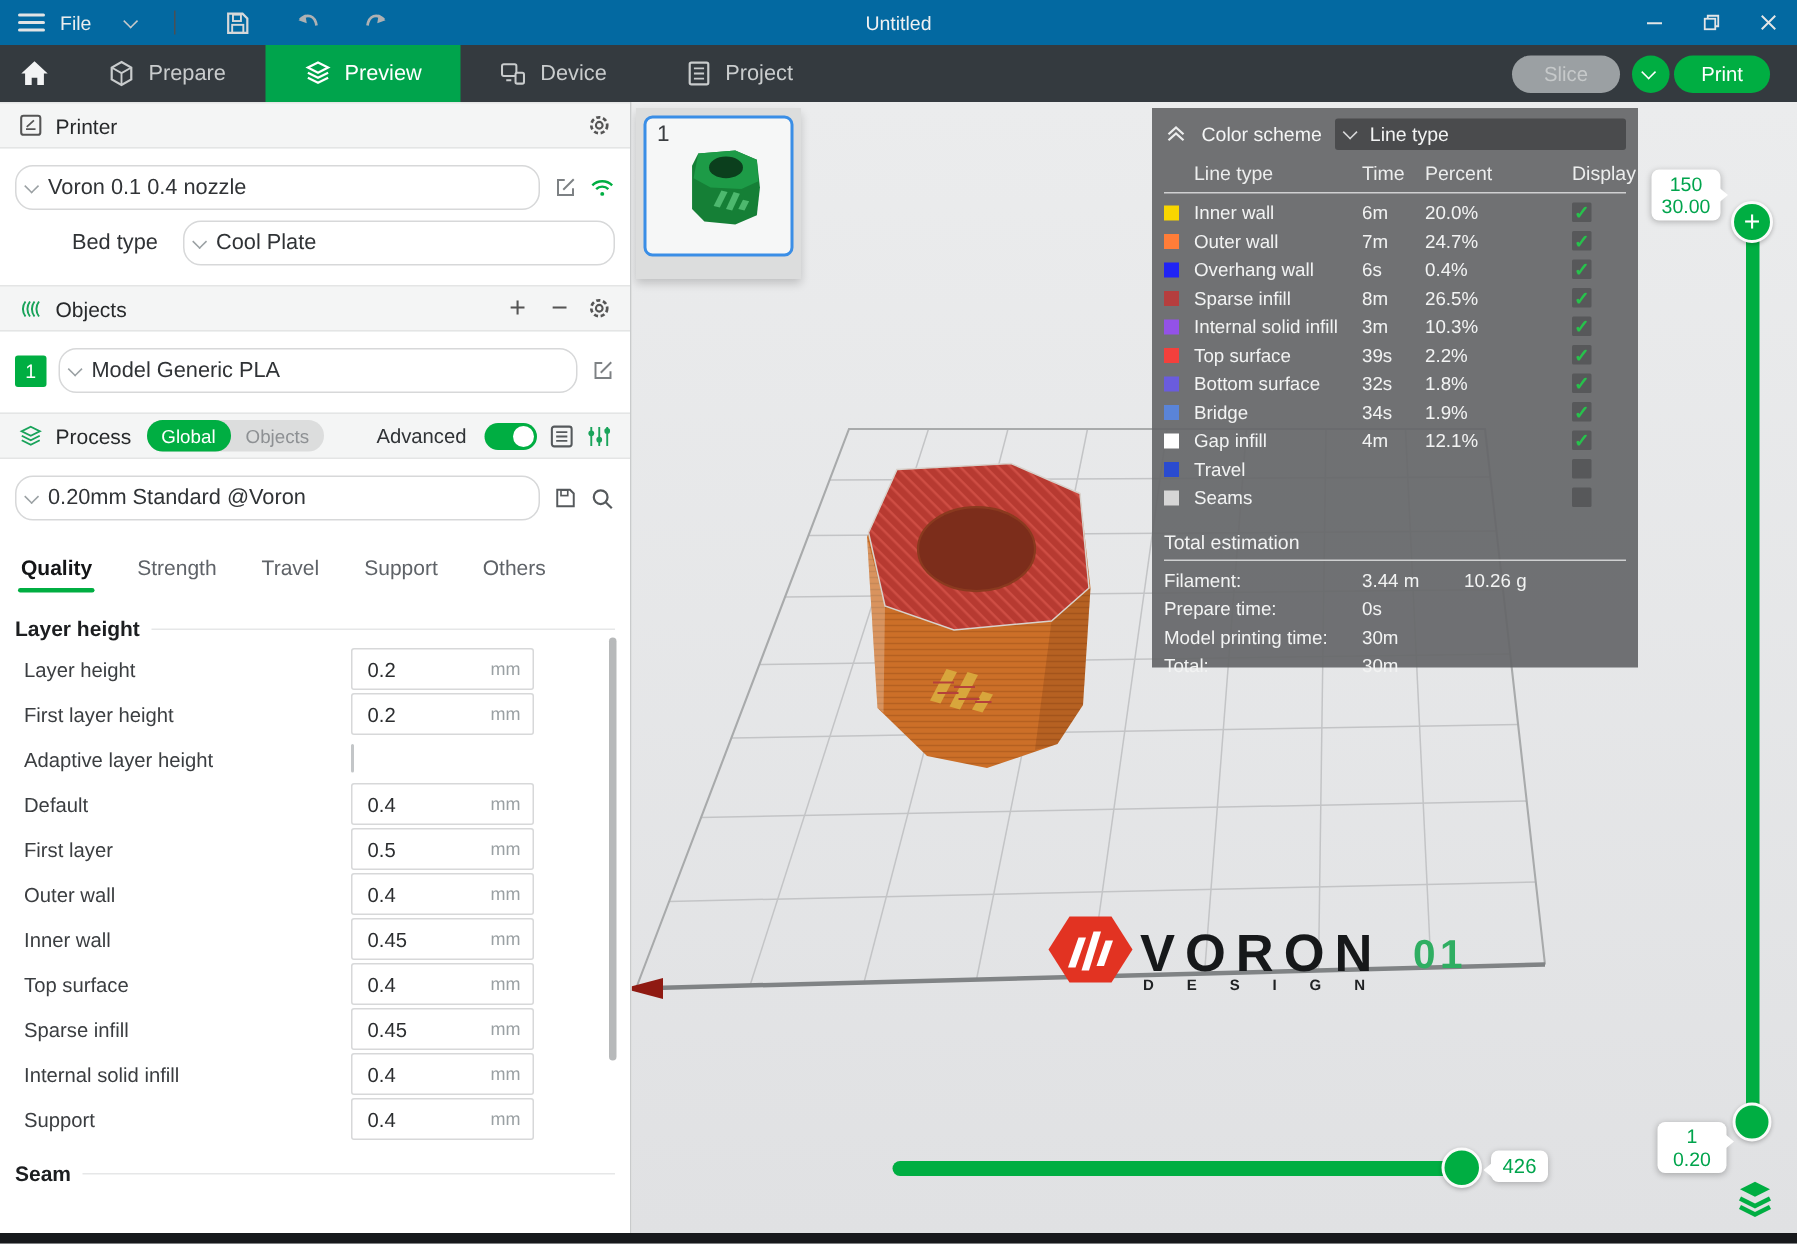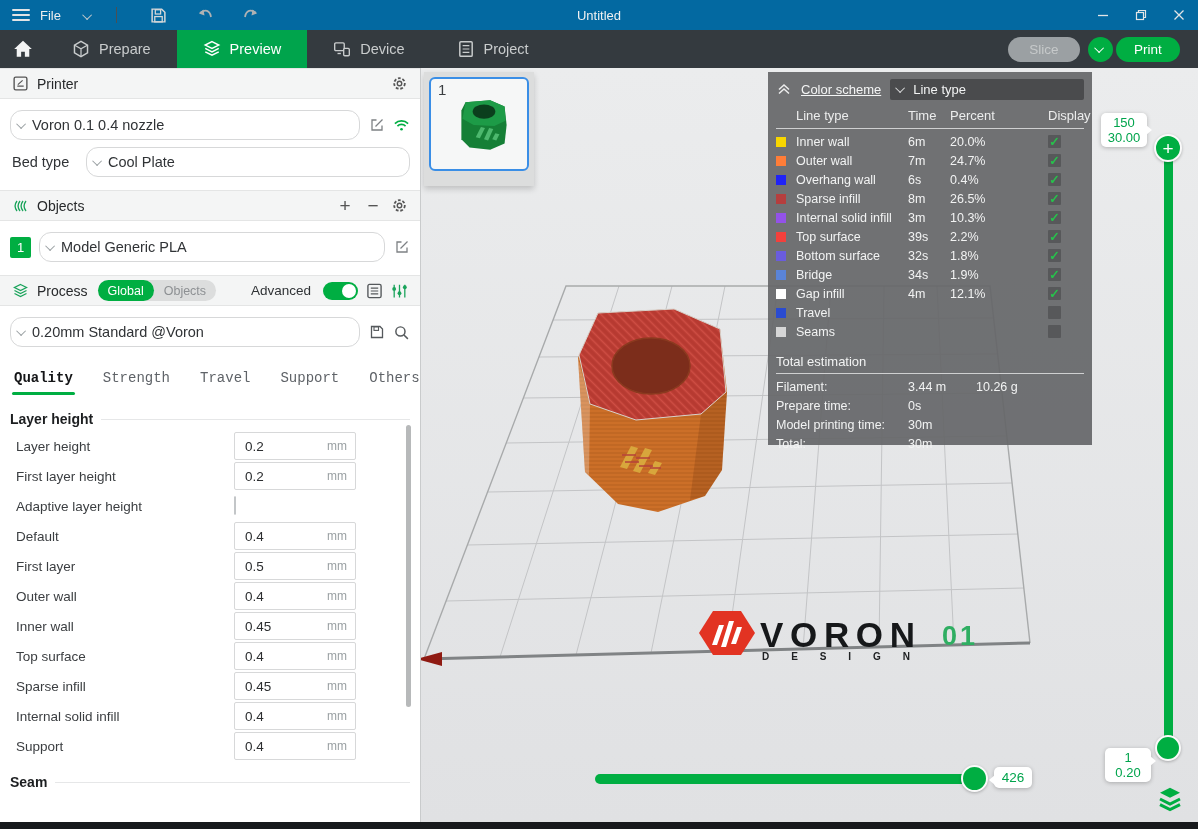--- a/index.html
+++ b/index.html
@@ -36,30 +36,30 @@
   .sec-head { height:31px; background:#f4f5f5; border-top:1px solid #e4e5e5; border-bottom:1px solid #e4e5e5; display:flex; align-items:center; padding:0 12px; gap:8px; }
   .sec-title { font-size:14px; color:#27292b; }
   .sec-spacer { flex:1; }
   .icon16 { width:17px; height:17px; display:flex; align-items:center; justify-content:center; }
   .pm { font-size:19px; color:#555; width:20px; text-align:center; cursor:pointer; line-height:17px; }
   .pad { padding:11px 10px 13px 10px; }
   .combo-row { display:flex; align-items:center; gap:8px; }
   .combo { height:30px; border:1px solid #d7d8d9; border-radius:12px; background:#fff; display:flex; align-items:center; padding:0 8px; gap:6px; flex:1; cursor:pointer; }
   .combo .chev { border-color:#9aa0a3; flex:none; }
   .combo-text { font-size:14.5px; color:#303336; white-space:nowrap; overflow:hidden; }
-  .bed-row { display:flex; align-items:center; margin-top:7px; gap:14px; }
+  .bed-row { display:flex; align-items:center; margin-top:7px; gap:14px;margin-left:36px; }
   .bed-label { font-size:14.5px; color:#303336; padding-left:2px; width:62px; }
   .slot-badge { width:21px; height:21px; background:#00ae42; color:#fff; border-radius:2px; font-size:13px; display:flex; align-items:center; justify-content:center; }
   .scope-pill { height:21px; background:#dcdddd; border-radius:11px; display:flex; align-items:center; margin-left:2px; cursor:pointer; }
   .scope-seg { padding:0 10px; font-size:12.5px; color:#8d9093; height:21px; display:flex; align-items:center; border-radius:11px; }
   .scope-seg.active { background:#00ae42; color:#fff; }
   .adv-label { font-size:13.5px; color:#303336; }
   .toggle { width:35px; height:18px; border-radius:9px; background:#00ae42; position:relative; cursor:pointer; margin-left:4px; }
   .toggle .knob { position:absolute; right:2px; top:2px; width:14px; height:14px; background:#fff; border-radius:50%; }
-  .ptabs { display:flex; align-items:center; gap:30px; padding:10px 14px 0 14px; height:34px;font-family:Liberation Mono, monospace; }
+  .ptabs { display:flex; align-items:center; gap:30px; padding:10px 14px 0 14px; height:34px; }
   .ptab { font-size:14px; color:#5f6368; position:relative; padding-bottom:9px; cursor:pointer; }
   .ptab.active { color:#141517; font-weight:bold; }
   .ptab.active::after { content:""; position:absolute; left:-2px; right:-2px; bottom:0; height:3px; border-radius:2px; background:#00ae42; }
   .params { padding:4px 10px 0 10px; position:relative; }
   .section-title { display:flex; align-items:center; gap:8px; margin-top:13px; margin-bottom:4px; font-size:14px; font-weight:bold; color:#1c1e20; }
   .section-title::after { content:""; flex:1; height:1px; background:#e6e7e8; }
   .param-row { height:30px; display:flex; align-items:center; }
   .param-label { font-size:13.5px; color:#3b3e41; padding-left:6px; }
   .val-cell { margin-left:auto; margin-right:54px; width:122px; position:relative; }
   .val-input { width:122px; height:28px; border:1px solid #d7d8d9; border-radius:2px; background:#fff; font-size:13.5px; color:#2b2d2f; display:flex; align-items:center; padding:0 10px; }
@@ -72,21 +72,21 @@
   .scene { position:absolute; left:0; top:0; width:777px; height:754px; }
 
   
   .thumb-card { position:absolute; left:3px; top:4px; width:110px; height:114px; background:#dcdddd; box-shadow:0 3px 6px rgba(0,0,0,0.18); z-index:8; padding:5px; }
   .thumb-tile { width:100px; height:94px; background:#f6f7f7; border:2px solid #3a8ee6; border-radius:6px; position:relative; cursor:pointer; }
   .thumb-num { position:absolute; left:7px; top:2px; font-size:15px; color:#3b3e41; }
 
   
   .legend { position:absolute; left:347px; top:4px; width:324px; height:373px; background:rgba(101,102,104,0.92); color:#f2f3f3; z-index:10; padding:5px 8px; font-size:13px; }
   .legend-head { display:flex; align-items:center; gap:9px; height:24px; }
-  .legend-head-label { font-size:13px; color:#f4f5f5;text-decoration:underline; }
+  .legend-head-label { font-size:13px; color:#f4f5f5; }
   .lt-combo { flex:1; height:21px; background:#4a4b4d; border-radius:2px; display:flex; align-items:center; gap:8px; padding:0 8px; cursor:pointer; }
   .lt-combo .chev { border-color:#d8d9da; }
   .legend-cols { display:grid; grid-template-columns:20px 112px 42px 98px 1fr; align-items:center; height:24px; margin-top:2px; }
   .legend-cols span { font-size:13px; color:#eceded; }
   .legend-hr { height:1px; background:#cfd0d1; margin:1px 0 3px 0; }
   .lrow { display:grid; grid-template-columns:20px 112px 42px 98px 1fr; align-items:center; height:19px; }
   .lsq { width:10px; height:10px; }
   .lrow span { font-size:12.5px; white-space:nowrap; }
   .lchk { width:13px; height:13px; background:#57585a; border-radius:1px; display:flex; align-items:center; justify-content:center; font-size:12px; line-height:12px; color:transparent; cursor:pointer; }
   .lchk.checked { color:#27c24c; font-weight:bold; }

